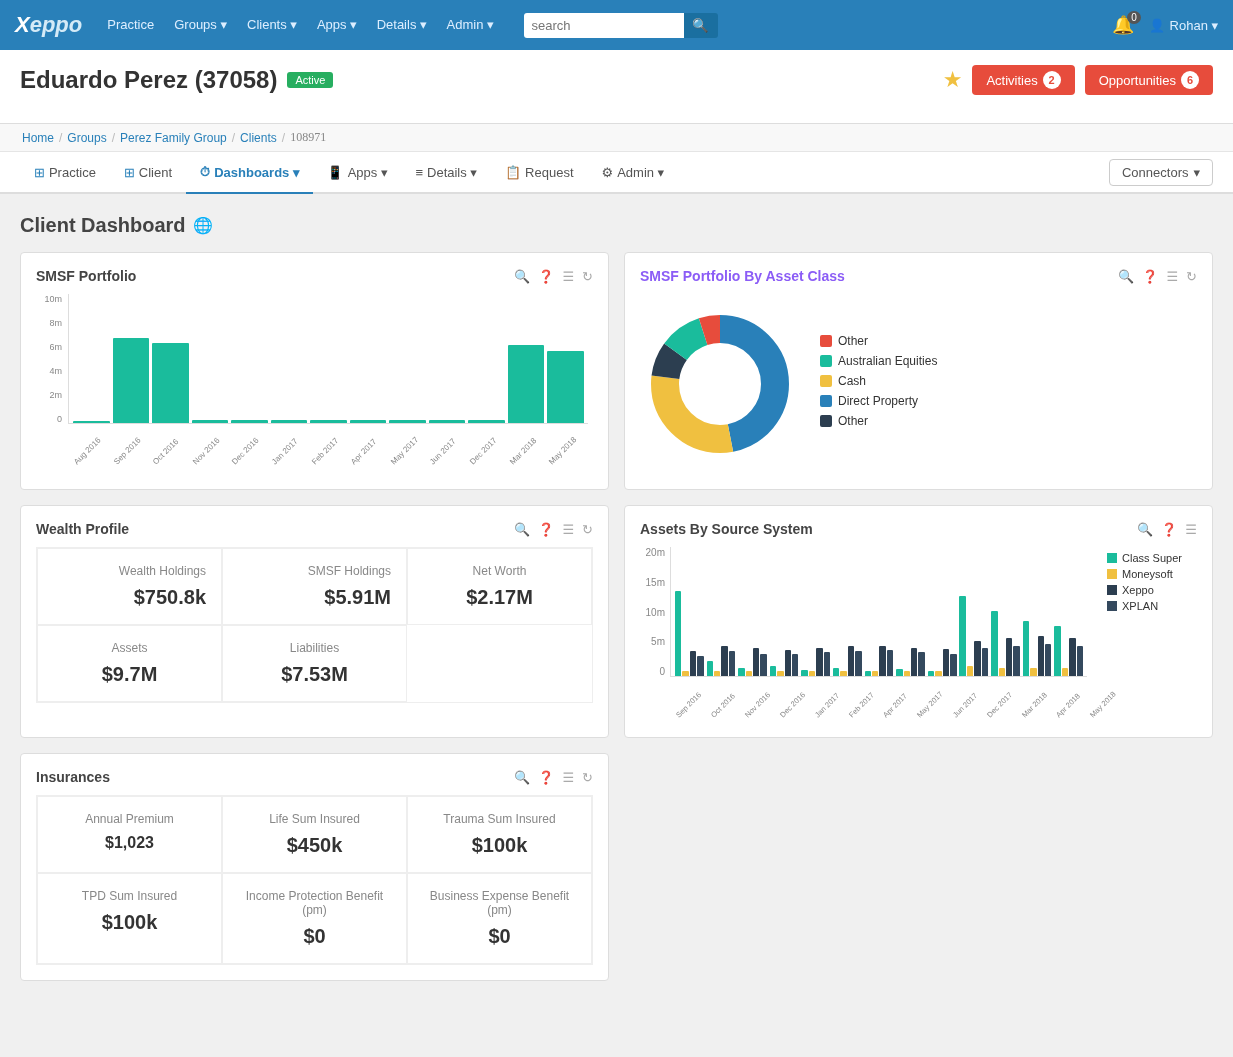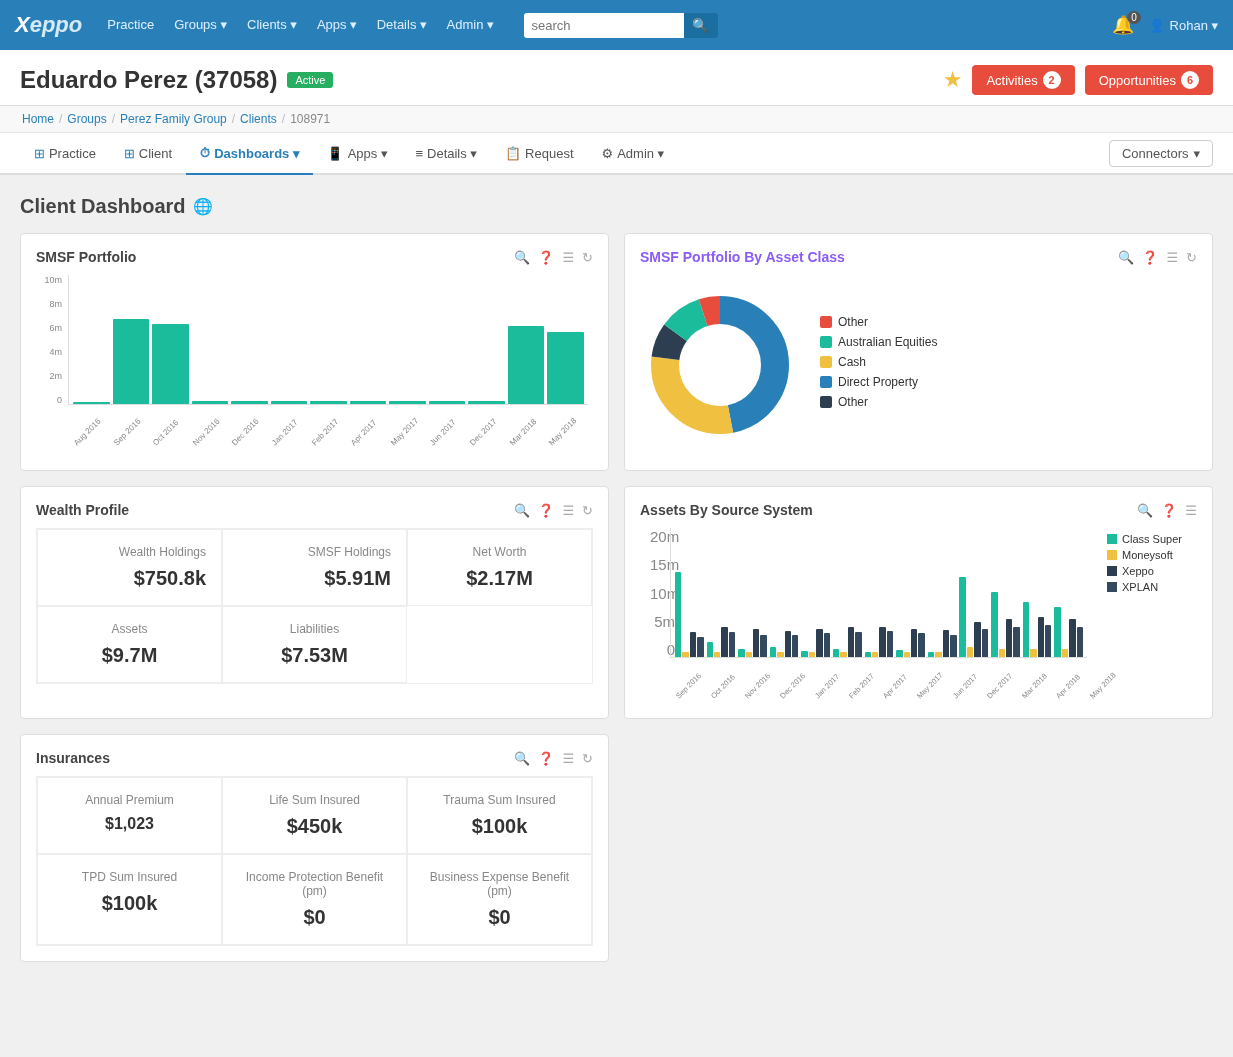--- a/index.html
+++ b/index.html
@@ -26,21 +26,21 @@
   <div style="margin-left:auto;display:flex;align-items:center;gap:15px;">
     <div style="position:relative;cursor:pointer;color:white;font-size:18px;">
       🔔
       <span style="background:#555;color:white;font-size:10px;border-radius:50%;padding:1px 4px;position:absolute;top:-3px;right:-6px;">0</span>
     </div>
     <div style="color:#ddeeff;cursor:pointer;font-size:13px;">👤 <span>Rohan</span> ▾</div>
   </div>
 </nav>
 
 <div style="background:white;padding:15px 20px 0;border-bottom:1px solid #ddd;">
-  <div style="display:flex;align-items:center;justify-content:space-between;margin-bottom:10px;">
+  <div style="display:flex;align-items:center;justify-content:space-between;margin-bottom:28px;">
     <div style="display:flex;align-items:center;gap:10px;">
       <span style="font-size:24px;font-weight:bold;color:#333;">Eduardo Perez (37058)</span>
       <span style="background:#27ae60;color:white;font-size:11px;padding:2px 8px;border-radius:3px;">Active</span>
     </div>
     <div style="display:flex;align-items:center;gap:10px;">
       <span style="color:#f0c040;font-size:22px;cursor:pointer;">★</span>
       <button style="background:#e74c3c;color:white;border:none;padding:6px 14px;border-radius:4px;cursor:pointer;font-size:13px;display:flex;align-items:center;gap:5px;">
         <span>Activities</span>
         <span style="background:white;color:#e74c3c;border-radius:50%;width:18px;height:18px;display:inline-flex;align-items:center;justify-content:center;font-size:11px;font-weight:bold;">2</span>
       </button>
@@ -54,21 +54,21 @@
 
 <div style="background:#f8f8f8;padding:6px 22px;border-bottom:1px solid #e5e5e5;font-size:12px;display:flex;gap:5px;align-items:center;">
   <a href="#" style="color:#2980b9;text-decoration:none;">Home</a>
   <span style="color:#bbb;">/</span>
   <a href="#" style="color:#2980b9;text-decoration:none;">Groups</a>
   <span style="color:#bbb;">/</span>
   <a href="#" style="color:#2980b9;text-decoration:none;">Perez Family Group</a>
   <span style="color:#bbb;">/</span>
   <a href="#" style="color:#2980b9;text-decoration:none;">Clients</a>
   <span style="color:#bbb;">/</span>
-  <span style="color:#888;">108971</span>
+  <span style="color:#888;font-family:Liberation Serif, serif;">108971</span>
 </div>
 
 <div style="background:white;display:flex;align-items:center;padding:0 20px;border-bottom:2px solid #ddd;">
   <div style="padding:12px 14px;font-size:13px;cursor:pointer;color:#555;border-bottom:2px solid transparent;margin-bottom:-2px;display:flex;align-items:center;gap:4px;">
     <span style="color:#2980b9;">⊞</span> Practice
   </div>
   <div style="padding:12px 14px;font-size:13px;cursor:pointer;color:#555;border-bottom:2px solid transparent;margin-bottom:-2px;display:flex;align-items:center;gap:4px;">
     <span style="color:#2980b9;">⊞</span> Client
   </div>
   <div style="padding:12px 14px;font-size:13px;cursor:pointer;color:#2980b9;font-weight:bold;border-bottom:2px solid #2980b9;margin-bottom:-2px;display:flex;align-items:center;gap:4px;">
@@ -237,21 +237,21 @@
       <div style="display:flex;justify-content:space-between;align-items:center;margin-bottom:10px;">
         <span style="font-size:14px;font-weight:bold;color:#444;">Assets By Source System</span>
         <div style="display:flex;gap:8px;color:#aaa;font-size:13px;">
           <span style="cursor:pointer;">🔍</span>
           <span style="cursor:pointer;">❓</span>
           <span style="cursor:pointer;">☰</span>
         </div>
       </div>
       <div style="display:flex;gap:15px;">
         <div style="flex:1;position:relative;height:175px;">
-          <div style="position:absolute;left:10px;top:0;height:130px;display:flex;flex-direction:column;justify-content:space-between;font-size:15px;color:#888;width:28px;text-align:right;padding-right:3px;">
+          <div style="position:absolute;left:0;top:0;height:130px;display:flex;flex-direction:column;justify-content:space-between;font-size:10px;color:#888;width:28px;text-align:right;padding-right:3px;">
             <span>20m</span>
               <span>15m</span>
               <span>10m</span>
               <span>5m</span>
               <span>0</span>
           </div>
           <div style="position:absolute;left:30px;right:5px;top:0;height:130px;border-left:1px solid #ddd;border-bottom:1px solid #ddd;display:flex;align-items:flex-end;gap:3px;padding:0 4px;">
 
             <div style="flex:1;display:flex;align-items:flex-end;gap:1px;">
               <div style="flex:1;background:#1abc9c;height:85px;border-radius:1px 1px 0 0;"></div>

